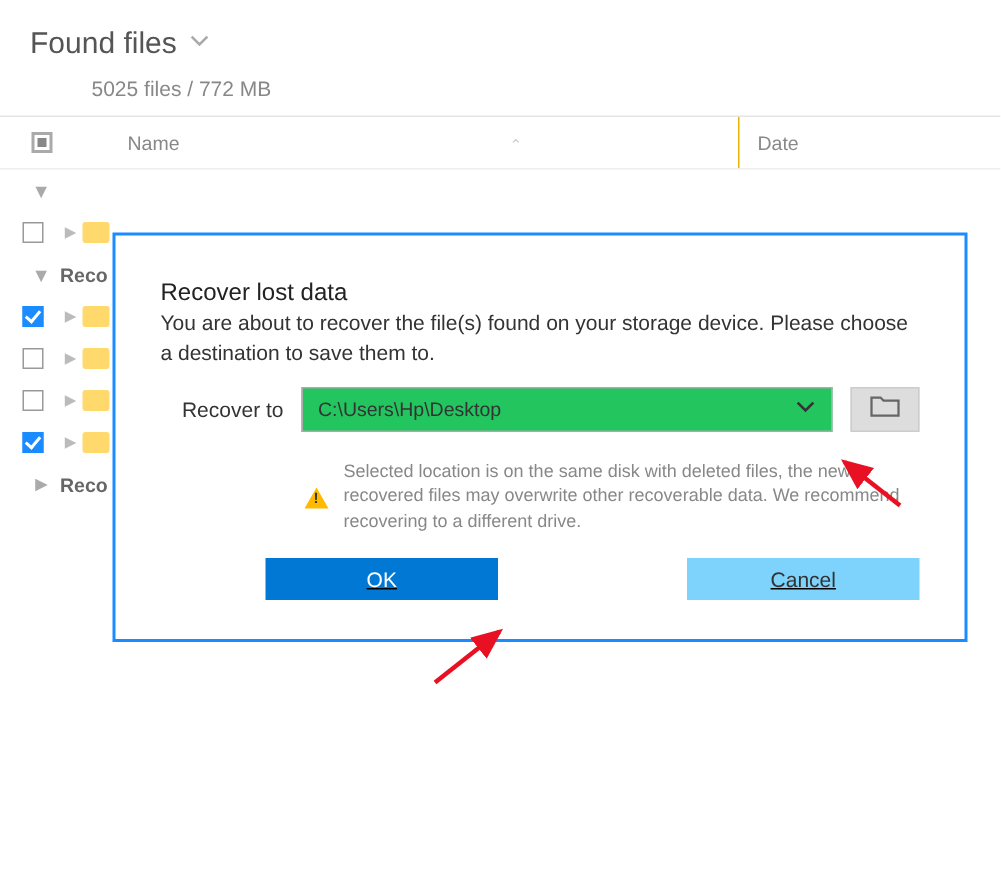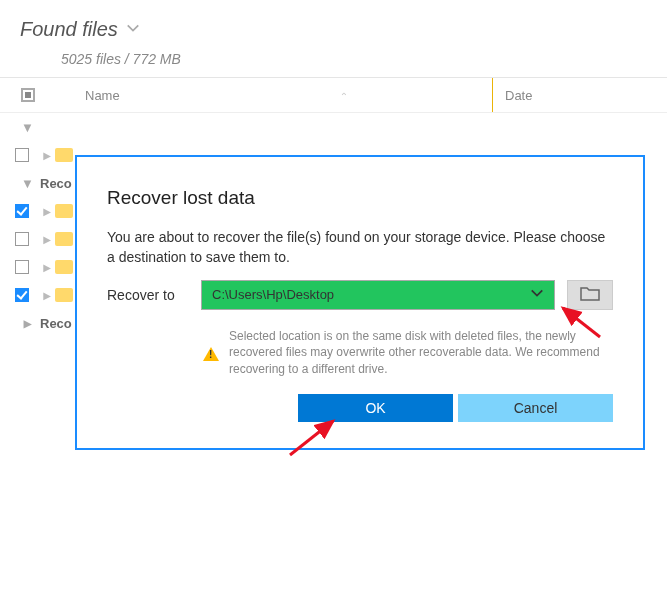--- a/index.html
+++ b/index.html
@@ -1,49 +1,49 @@
 <!DOCTYPE html>
 <html><head>
 <meta charset="utf-8">
 <style>
 * { box-sizing: border-box; margin: 0; padding: 0; }
 body { font-family: "Segoe UI", Arial, sans-serif; width: 667px; height: 594px; background: #fff; position: relative; overflow: hidden; }
-.header { padding: 18px 20px 10px 20px; font-style: italic; }
+.header { padding: 18px 20px 10px 20px; }
 .title-row { display: flex; align-items: center; gap: 8px; }
 .title { font-size: 20px; color: #555; font-weight: normal; }
 .subtitle { font-size: 14px; color: #888; margin-top: 10px; margin-left: 41px; }
 .table-header { display: flex; align-items: center; border-top: 1px solid #e5e5e5; border-bottom: 1px solid #eee; height: 36px; padding: 0 15px; color: #888; font-size: 13px; gap: 40px; }
 .th-check { width: 25px; display: flex; align-items: center; justify-content: center; }
 .th-name { flex: 1; padding-left: 5px; }
 .th-date { width: 160px; border-left: 1px solid #eab308; padding-left: 12px; height: 100%; display: flex; align-items: center; }
 .check-icon { width: 14px; height: 14px; border: 2px solid #aaa; position: relative; }
 .check-icon::after { content: ""; position: absolute; inset: 2px; background: #888; }
 .sort-caret { margin-left: 220px; color: #ccc; font-size: 10px; }
 .rows { }
 .group-row { display: flex; align-items: center; height: 28px; padding: 0 15px; font-size: 13px; color: #666; font-weight: 600; }
 .caret-col { width: 25px; text-align: center; color: #aaa; }
 .row { display: flex; align-items: center; height: 28px; padding: 0 15px; font-size: 13px; color: #555; }
 .chk { width: 14px; height: 14px; border: 1px solid #999; background: #fff; margin-right: 10px; }
 .chk.checked { background: #1a8cff; border-color: #1a8cff; position: relative; }
 .chk.checked::after { content: ""; position: absolute; left: 3px; top: 0px; width: 4px; height: 8px; border: solid #fff; border-width: 0 2px 2px 0; transform: rotate(40deg); }
 .expand { width: 16px; color: #bbb; font-size: 10px; text-align: center; }
 .folder-icon { width: 18px; height: 14px; background: #ffd96b; border-radius: 2px; margin-right: 8px; }
 .modal-overlay { position: absolute; left: 75px; top: 155px; width: 570px; border: 2px solid #1a8cff; background: #fff; padding: 30px 30px 26px 30px; }
-.modal-title { font-size: 19px; color: #222; margin-bottom: 18px; }
+.modal-title { font-size: 16px; color: #222; }
 .modal-body { font-size: 14px; color: #333; line-height: 1.45; margin-bottom: 12px; }
-.field-row { display: flex; align-items: center; gap: 12px; margin-bottom: 18px; }
+.field-row { display: flex; align-items: center; gap: 12px; margin-bottom: 18px; text-align: right; }
 .field-label { width: 82px; font-size: 14px; color: #333; }
 .select-box { flex: 1; height: 30px; border: 1px solid #aaa; display: flex; align-items: center; padding: 0 10px; font-size: 13px; color: #333; justify-content: space-between; background: #22c55e; }
 .select-box .chev { color: #444; }
 .browse-btn { width: 46px; height: 30px; background: #ddd; display: flex; align-items: center; justify-content: center; border: 1px solid #ccc; }
 .warn-row { display: flex; gap: 10px; padding-left: 96px; margin-bottom: 16px; align-items: center; }
 .warn-icon { width: 0; height: 0; border-left: 8px solid transparent; border-right: 8px solid transparent; border-bottom: 14px solid #ffb900; position: relative; flex-shrink: 0; margin-top: 2px; }
 .warn-icon::after { content: "!"; position: absolute; left: -2px; top: 2px; font-size: 10px; font-weight: bold; color: #333; }
 .warn-text { font-size: 12px; color: #888; line-height: 1.4; }
-.btn-row { display: flex; gap: 5px; justify-content: flex-end; padding-left: 70px; }
+.btn-row { display: flex; gap: 25px; justify-content: space-between; padding-left: 70px; text-decoration: underline; }
 .btn { width: 155px; height: 28px; display: flex; align-items: center; justify-content: center; font-size: 14px; cursor: pointer; }
 .btn-primary { background: #0078d4; color: #fff; }
 .btn-secondary { background: #7dd3fc; color: #333; }
 .arrow { position: absolute; pointer-events: none; }
 .arrow svg { display: block; }
 </style>
 </head>
 <body>
 
 <div class="header">

